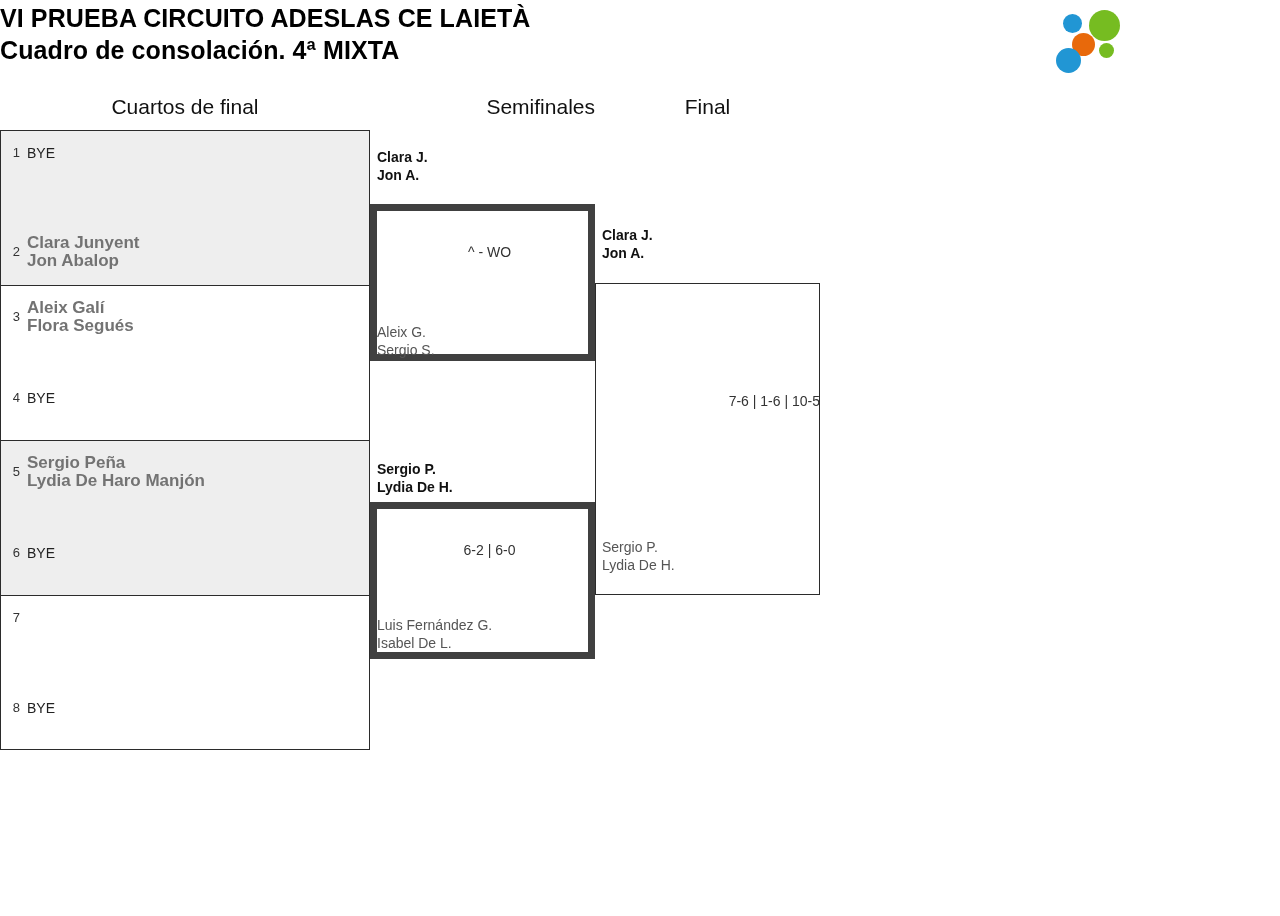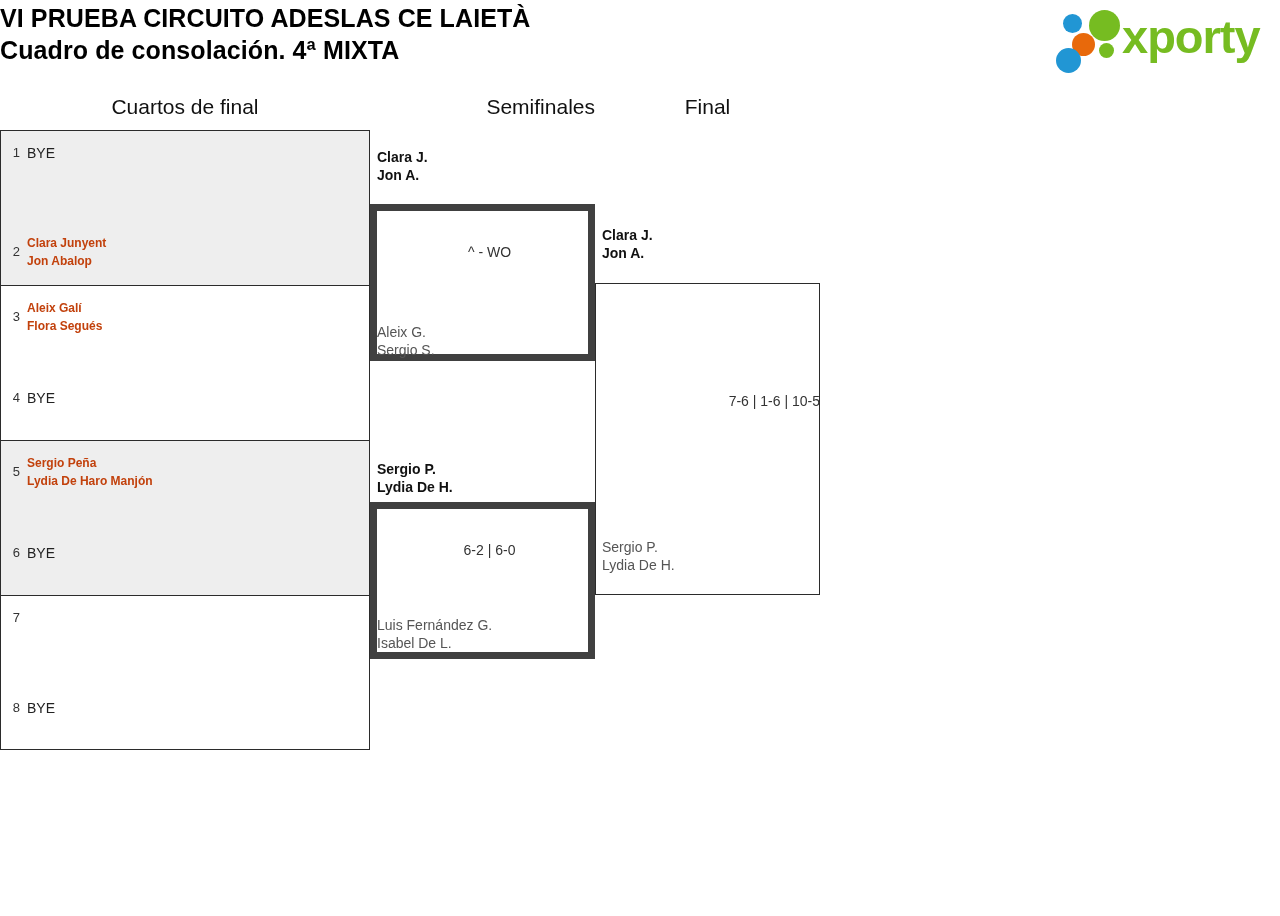--- a/index.html
+++ b/index.html
@@ -112,23 +112,23 @@
     width: 26px;
     flex: 0 0 26px;
     text-align: right;
     padding-right: 7px;
     font-size: 13px;
     line-height: 18px;
     color: #333333;
   }
   .seed.low { padding-top: 9px; }
   .players {
-    font-size: 12px;
-    line-height: 18px;
-    color: #c2410c;
+    font-size: 17px;
+    line-height: 18px;
+    color: #737373;
   }
   .players.winner { font-weight: 700; }
   .players.bye    { font-size: 14px; color: #222222; }
   .pl-line { white-space: nowrap; }
 
   
   .sf-box {
     position: absolute;
     left: 370px;
     width: 225px;
@@ -207,21 +207,20 @@
   </div>
 
   <div class="logo">
     <div class="logo-dots">
       <span class="dot dot-blue-sm"></span>
       <span class="dot dot-green-lg"></span>
       <span class="dot dot-orange"></span>
       <span class="dot dot-green-sm"></span>
       <span class="dot dot-blue-lg"></span>
     </div>
-    <div class="logo-word">xporty</div>
   </div>
 
   <div class="round-head rh-qf">Cuartos de final</div>
   <div class="round-head rh-sf">Semifinales</div>
   <div class="round-head rh-f">Final</div>
 
   <div class="bracket">
 
     <div class="qf-block qf-b1 shaded">
       <div class="qf-slot top">

